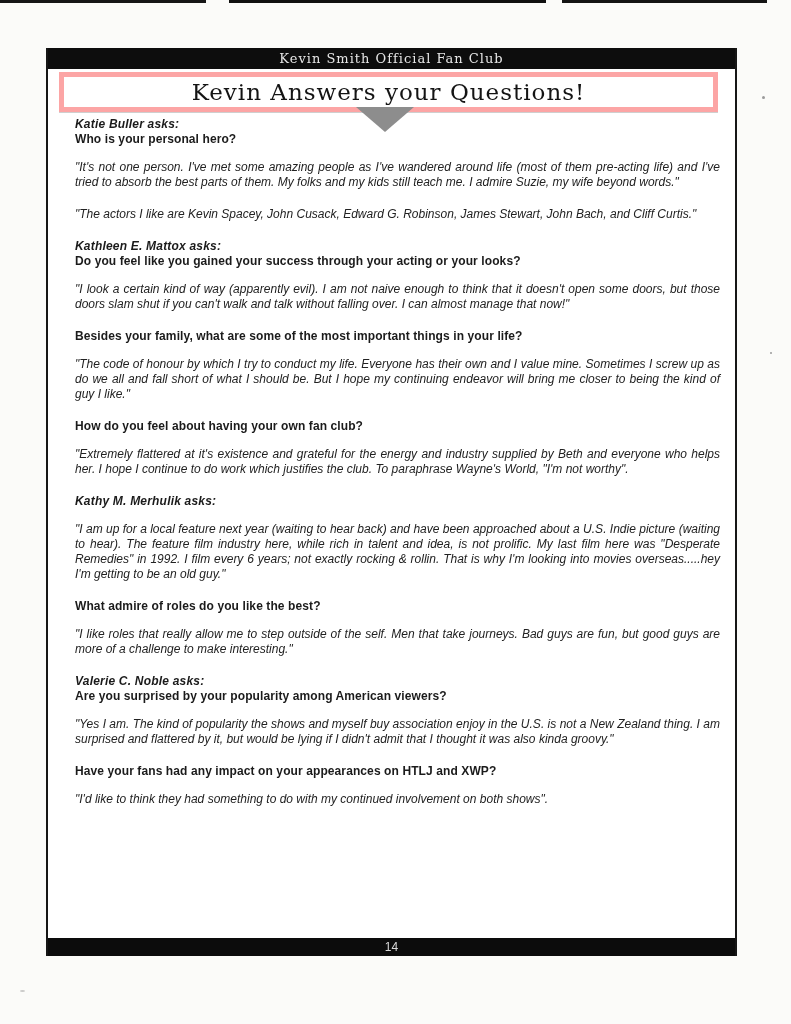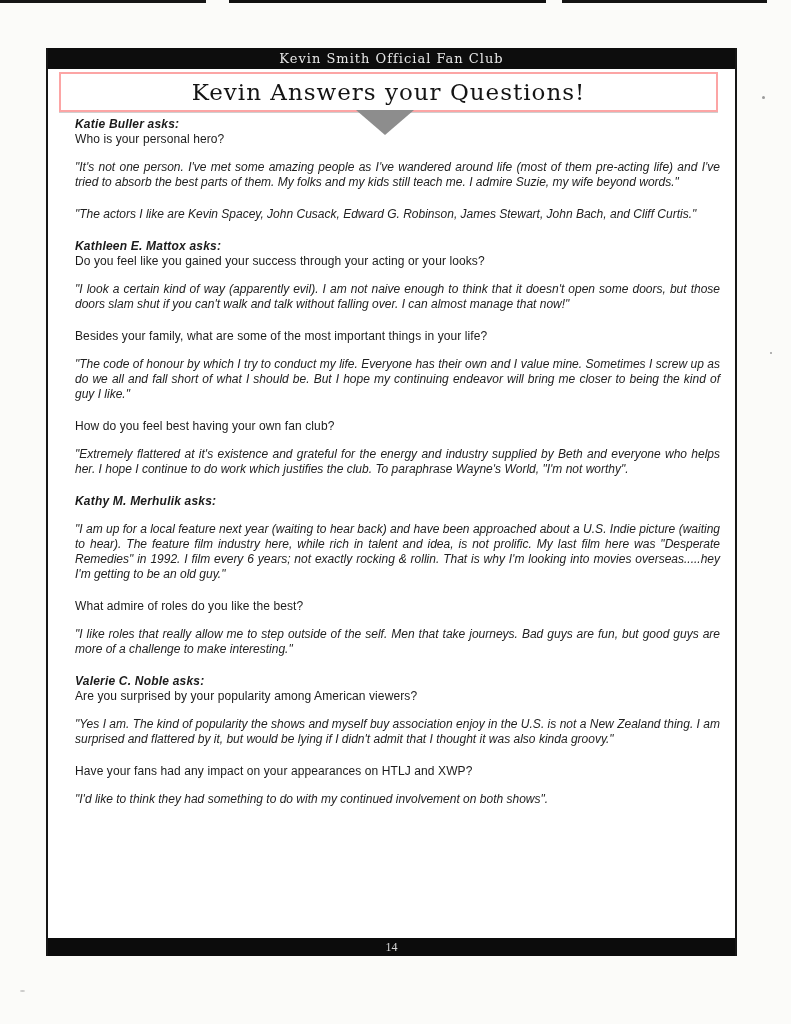--- a/index.html
+++ b/index.html
@@ -35,21 +35,21 @@
     height: 21px; background: #0d0d0d;
     display: flex; align-items: center; justify-content: center;
   }
   .banner-text {
     color: #e7e7e7;
     font-family: "DejaVu Serif", serif;
     font-size: 13px; letter-spacing: 1px;
   }
   .title-box {
     margin: 3px 17px 0 11px; height: 40px;
-    border: 2px solid #fca5a5;
+    border: 5px solid #fca5a5;
     background: #fff;
     display: flex; align-items: center; justify-content: center;
     position: relative;
     box-shadow: 0 1px 0 #cfcfcf;
   }
   .title-text {
     font-family: "DejaVu Serif", serif;
     font-size: 23px; letter-spacing: 1px; color: #141414;
   }
   .triangle {
@@ -64,37 +64,37 @@
   .qa-content {
     padding: 5px 15px 0 14px;
     font-size: 12px; line-height: 15px; margin-left: 13px;
   }
   .section { margin-bottom: 17px; }
   .asker {
     font-weight: bold; font-style: italic;
     letter-spacing: .2px;
   }
   .question {
-    font-weight: normal;
+    font-weight: bold;
     letter-spacing: .1px;
   }
   .answer {
     font-style: italic;
     margin-top: 13px;
     text-align: justify;
     color: #222;
   }
   .footer-bar {
     position: absolute; bottom: 0; left: 0; right: 0;
     height: 18px; background: #0c0c0c;
     display: flex; align-items: center; justify-content: center;
   }
   .page-number {
     color: #d9d9d9;
-    font-family: Liberation Serif, serif;
+    font-family: Liberation Sans, sans-serif;
     font-size: 12px;
   }
 </style>
 </head>
 <body>
 
 <div class="scan-topline"></div>
 <div class="speck s1"></div>
 <div class="speck s2"></div>
 <div class="speck s3"></div>
@@ -128,21 +128,21 @@
       <div class="question">Do you feel like you gained your success through your acting or your looks?</div>
       <div class="answer">"I look a certain kind of way (apparently evil). I am not naive enough to think that it doesn't open some doors, but those doors slam shut if you can't walk and talk without falling over. I can almost manage that now!"</div>
     </div>
 
     <div class="section">
       <div class="question">Besides your family, what are some of the most important things in your life?</div>
       <div class="answer">"The code of honour by which I try to conduct my life. Everyone has their own and I value mine. Sometimes I screw up as do we all and fall short of what I should be. But I hope my continuing endeavor will bring me closer to being the kind of guy I like."</div>
     </div>
 
     <div class="section">
-      <div class="question">How do you feel best having your own fan club?</div>
+      <div class="question">How do you feel about having your own fan club?</div>
       <div class="answer">"Extremely flattered at it's existence and grateful for the energy and industry supplied by Beth and everyone who helps her. I hope I continue to do work which justifies the club. To paraphrase Wayne's World, "I'm not worthy".</div>
     </div>
 
     <div class="section">
       <div class="asker">Kathy M. Merhulik asks:</div>
       <div class="answer">"I am up for a local feature next year (waiting to hear back) and have been approached about a U.S. Indie picture (waiting to hear). The feature film industry here, while rich in talent and idea, is not prolific. My last film here was "Desperate Remedies" in 1992. I film every 6 years; not exactly rocking &amp; rollin. That is why I'm looking into movies overseas.....hey I'm getting to be an old guy."</div>
     </div>
 
     <div class="section">
       <div class="question">What admire of roles do you like the best?</div>

